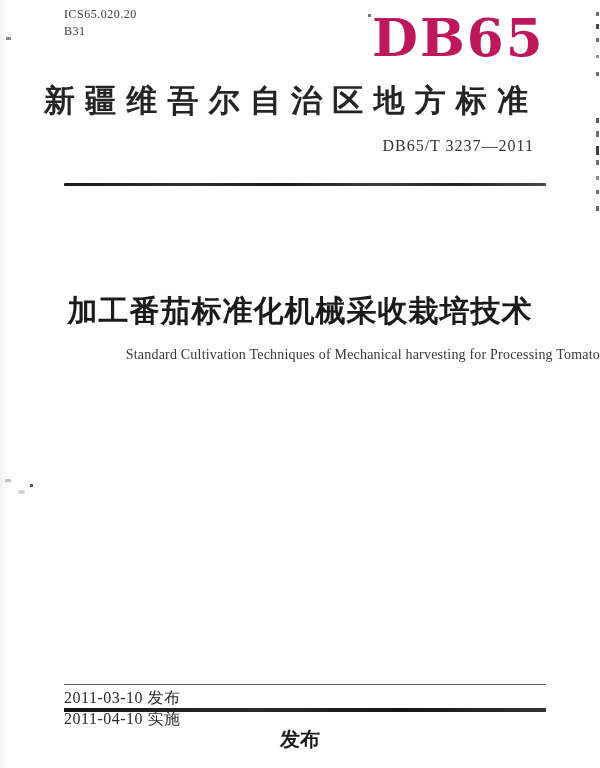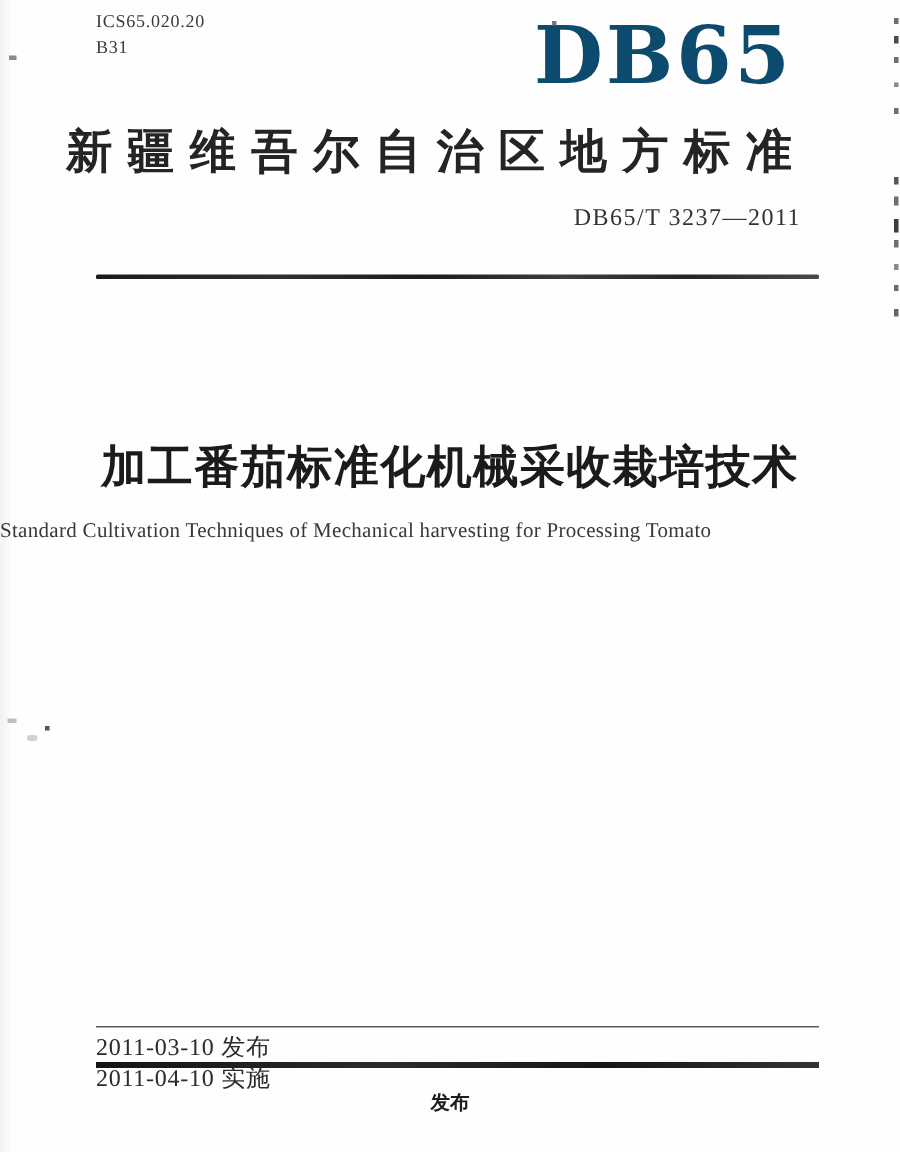--- a/index.html
+++ b/index.html
@@ -30,29 +30,29 @@
     left: 64px;
     top: 6px;
     font-size: 12px;
     line-height: 17px;
     color: #3a3a3a;
     letter-spacing: 0.5px;
   }
 
   .db-logo {
     position: absolute;
-    left: 356px;
+    left: 372px;
     top: 8px;
     width: 160px;
     font-family: "DejaVu Serif", "Liberation Serif", serif;
     font-weight: bold;
     font-size: 53px;
     line-height: 58px;
     letter-spacing: 2px;
-    color: #0c4a6e;
+    color: #be185d;
     text-align: right;
   }
 
   .org-title {
     position: absolute;
     left: 44px;
     top: 80px;
     width: 484px;
     font-size: 31px;
     font-weight: bold;
@@ -91,21 +91,21 @@
     font-weight: bold;
     letter-spacing: 1px;
     color: #1b1b1b;
   }
 
   .sub-title {
     position: absolute;
     left: 0;
     top: 347px;
     width: 100%;
-    text-align: left;
+    text-align: right;
     font-size: 14px;
     color: #383838;
     letter-spacing: 0.2px;
   }
 
   .rule-footer-thin {
     position: absolute;
     left: 64px;
     top: 684px;
     width: 482px;
@@ -145,21 +145,21 @@
     align-items: baseline;
     gap: 12px;
     color: #1c1c1c;
   }
   .publisher-main {
     font-size: 27px;
     font-weight: bold;
     letter-spacing: 1px;
   }
   .publisher-suffix {
-    font-size: 13px;
+    font-size: 20px;
     font-weight: bold;
   }
 
   
   .speck { position: absolute; pointer-events: none; }
   .edge-dash { position: absolute; left: 596px; width: 3px; background: #6e6e6e; pointer-events: none; }
 </style>
 </head>
 <body>
 

